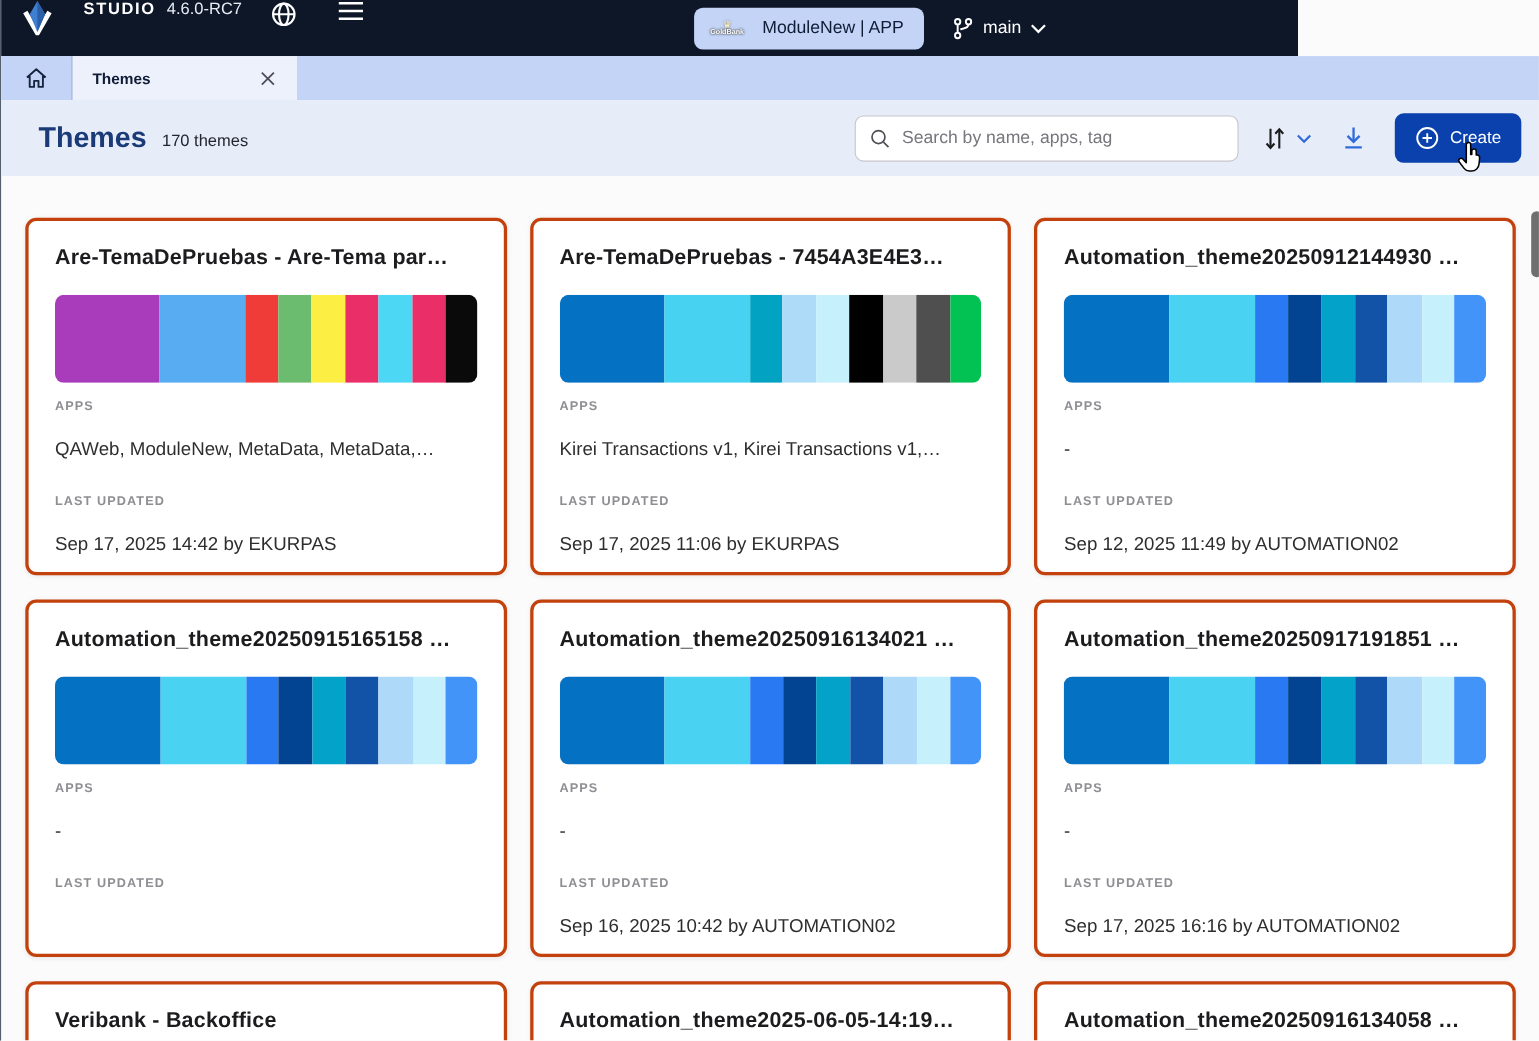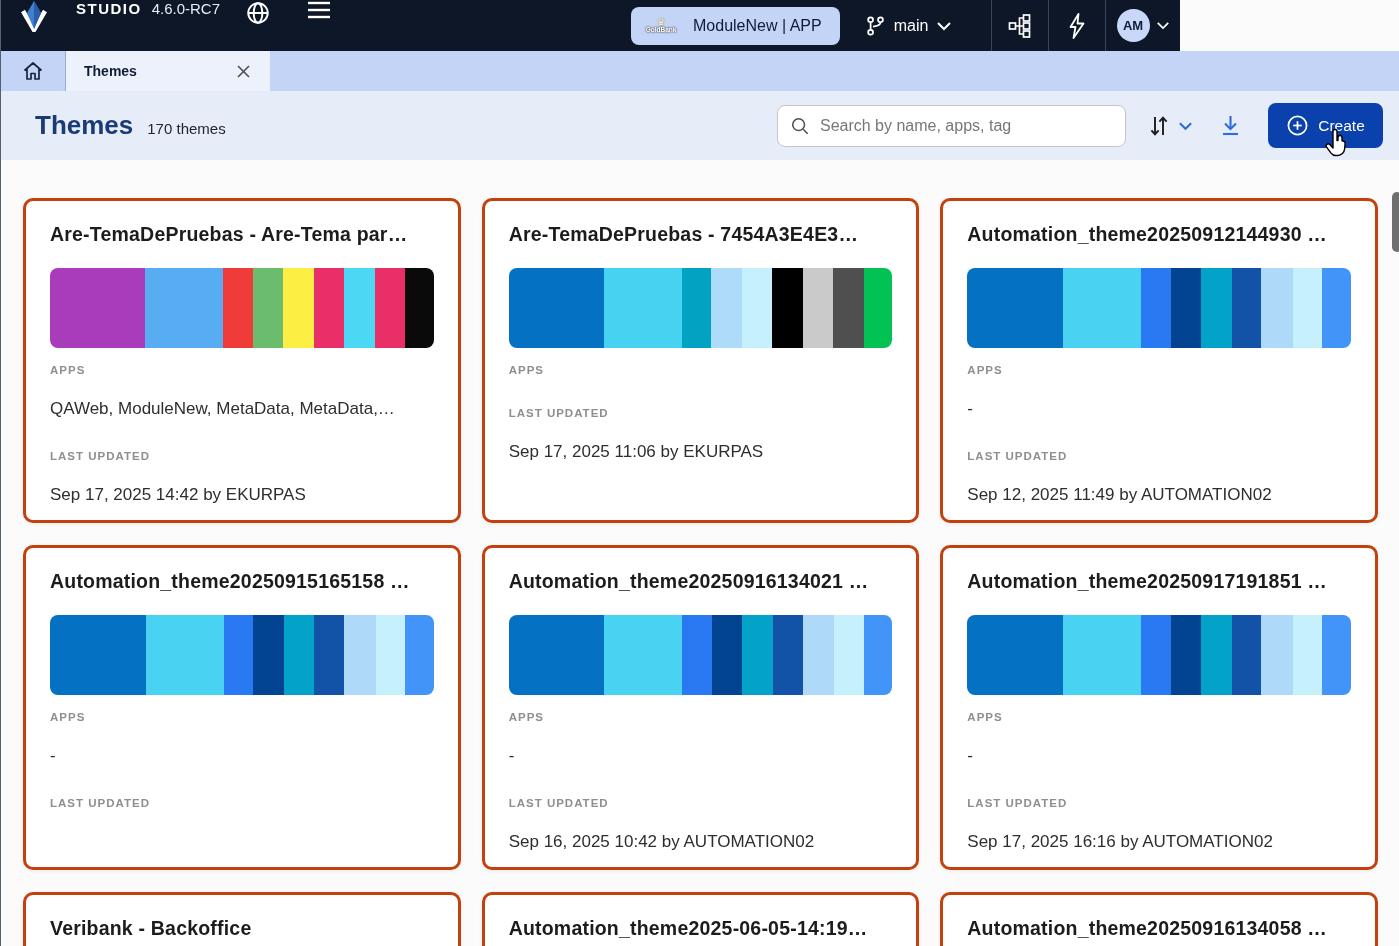--- a/index.html
+++ b/index.html
@@ -129,45 +129,20 @@
         <circle cx="15" cy="4.3" r="2.2" fill="none" stroke="#fff" stroke-width="1.6"></circle>
         <path d="M6 6.5 V13.5 M15 6.5 C15 10 11 10 8.2 10.5" fill="none" stroke="#fff" stroke-width="1.6"></path>
       </svg>
       <span class="branch-name">main</span>
       <svg width="16" height="10" viewBox="0 0 16 10">
         <polyline points="2,2 8,8 14,2" fill="none" stroke="#fff" stroke-width="2"></polyline>
       </svg>
     </div>
   </div>
 
-  <div class="tb-right">
-    <div class="tb-div"></div>
-    <div class="tb-cell icon-cell">
-      <svg width="26" height="26" viewBox="0 0 26 26">
-        <rect x="2.5" y="10" width="6" height="6" fill="none" stroke="#fff" stroke-width="1.7"></rect>
-        <rect x="16.5" y="2" width="6" height="6" fill="none" stroke="#fff" stroke-width="1.7"></rect>
-        <rect x="16.5" y="10" width="6" height="6" fill="none" stroke="#fff" stroke-width="1.7"></rect>
-        <rect x="16.5" y="18" width="6" height="6" fill="none" stroke="#fff" stroke-width="1.7"></rect>
-        <path d="M8.5 13 H16.5 M12.5 13 V5 H16.5 M12.5 13 V21 H16.5" fill="none" stroke="#fff" stroke-width="1.7"></path>
-      </svg>
-    </div>
-    <div class="tb-div"></div>
-    <div class="tb-cell icon-cell">
-      <svg width="24" height="28" viewBox="0 0 24 28">
-        <path d="M13.5 2 L5.5 15 H10.5 L8.5 26 L18.5 11.5 H12.5 Z" fill="none" stroke="#fff" stroke-width="1.8" stroke-linejoin="round"></path>
-      </svg>
-    </div>
-    <div class="tb-div"></div>
-    <div class="avatar-cell">
-      <span class="avatar">AM</span>
-      <svg width="14" height="9" viewBox="0 0 16 10">
-        <polyline points="2,2 8,8 14,2" fill="none" stroke="#fff" stroke-width="2"></polyline>
-      </svg>
-    </div>
-  </div>
 </header>
 
 <nav class="tabbar">
   <div class="home-btn">
     <svg width="24" height="24" viewBox="0 0 24 24">
       <path d="M3.5 11.5 L12 4 L20.5 11.5 M6 9.5 V20 H10 V14.5 H14 V20 H18 V9.5" fill="none" stroke="#17243e" stroke-width="1.7" stroke-linejoin="round"></path>
     </svg>
   </div>
   <div class="tab">
     <span class="tab-label">Themes</span>
@@ -255,20 +230,21 @@
           <div class="seg" style="background: rgb(2, 162, 194); flex: 30 0 0px;"></div>
           <div class="seg" style="background: rgb(174, 220, 248); flex: 31 0 0px;"></div>
           <div class="seg" style="background: rgb(198, 241, 252); flex: 31 0 0px;"></div>
           <div class="seg" style="background: rgb(0, 0, 0); flex: 31 0 0px;"></div>
           <div class="seg" style="background: rgb(202, 202, 202); flex: 31 0 0px;"></div>
           <div class="seg" style="background: rgb(79, 79, 79); flex: 31 0 0px;"></div>
           <div class="seg" style="background: rgb(2, 194, 83); flex: 29 0 0px;"></div>
         </div>
     <div class="meta">
       <div class="meta-label">APPS</div>
+      <div class="meta-value">Kirei Transactions v1, Kirei Transactions v1,…</div>
       <div class="meta-label lu">LAST UPDATED</div>
       <div class="meta-value">Sep 17, 2025 11:06 by EKURPAS</div>
     </div>
   </article>
 
   <article class="card">
     <h3 class="card-title">Automation_theme20250912144930 …</h3>
     <div class="palette">
           <div class="seg" style="background: rgb(5, 113, 194); flex: 97 0 0px;"></div>
           <div class="seg" style="background: rgb(73, 210, 242); flex: 79 0 0px;"></div>

